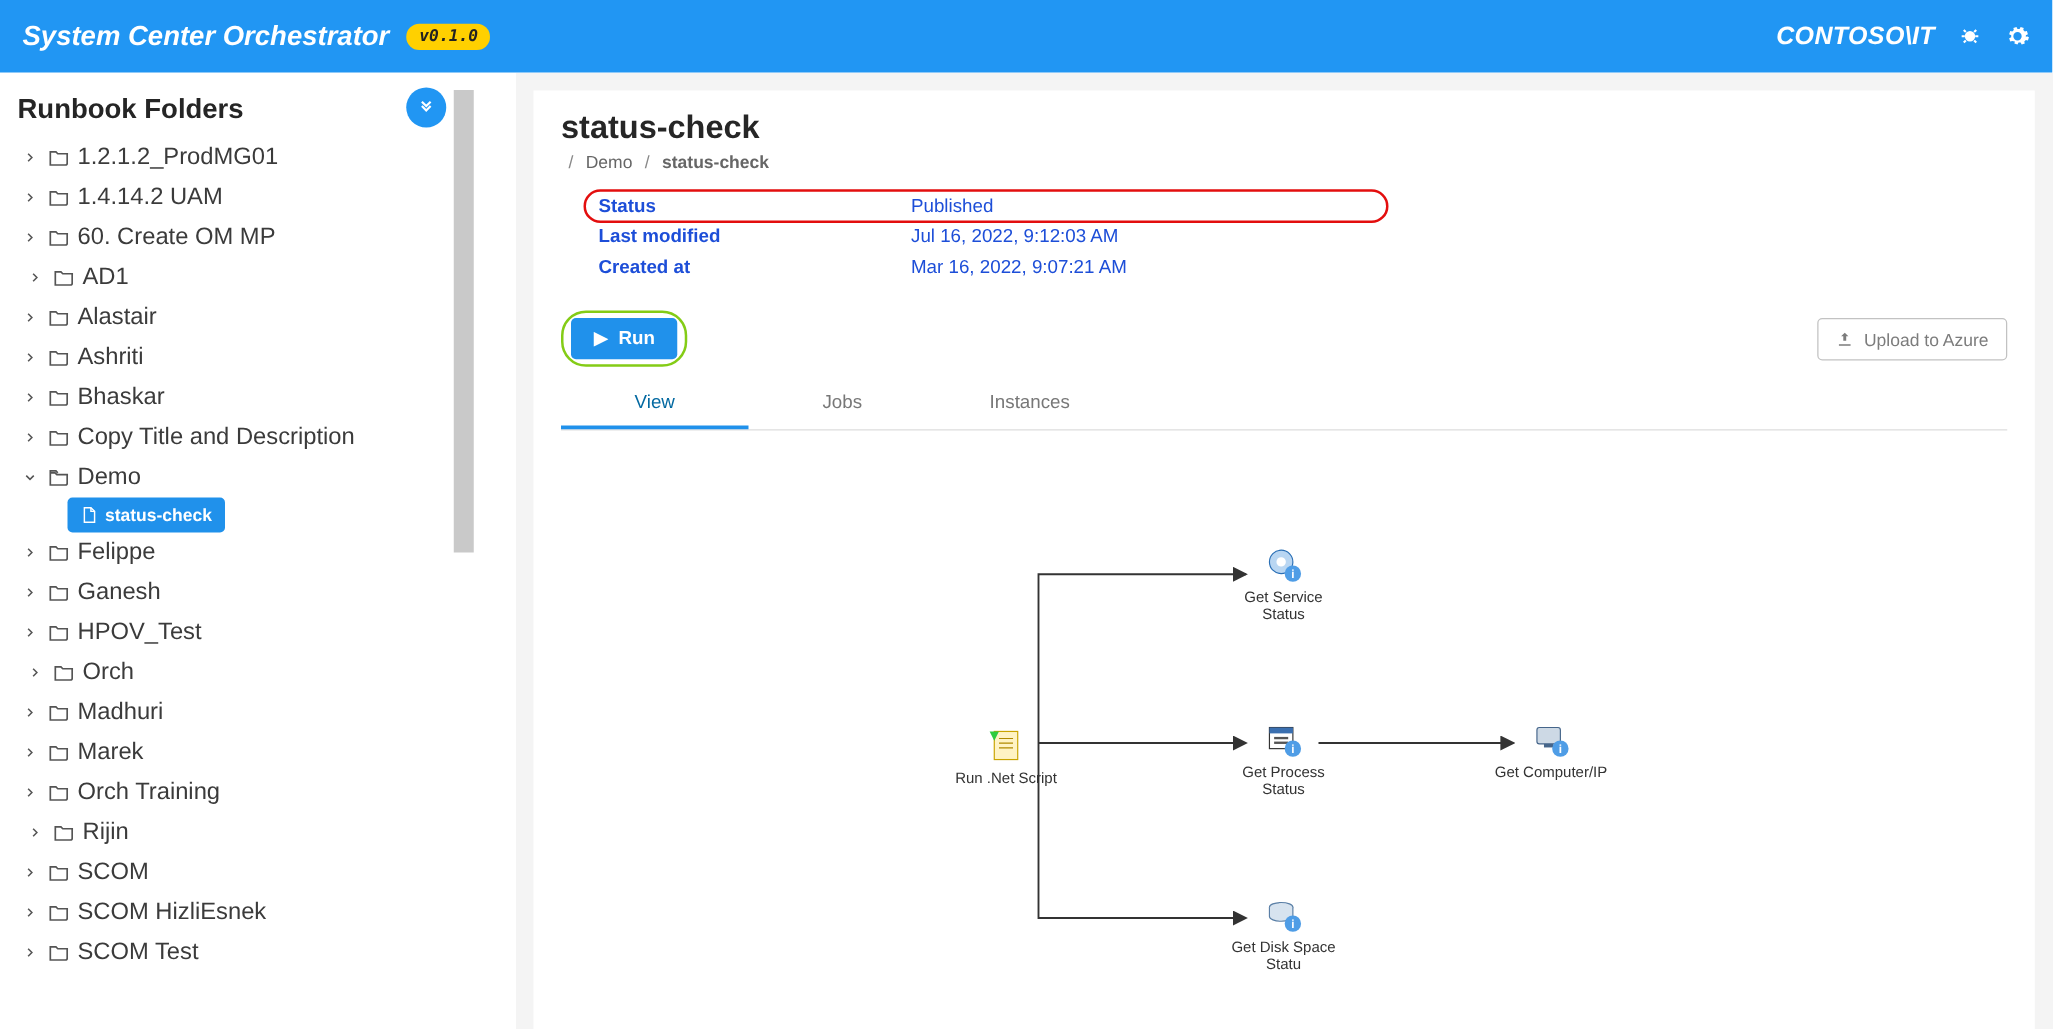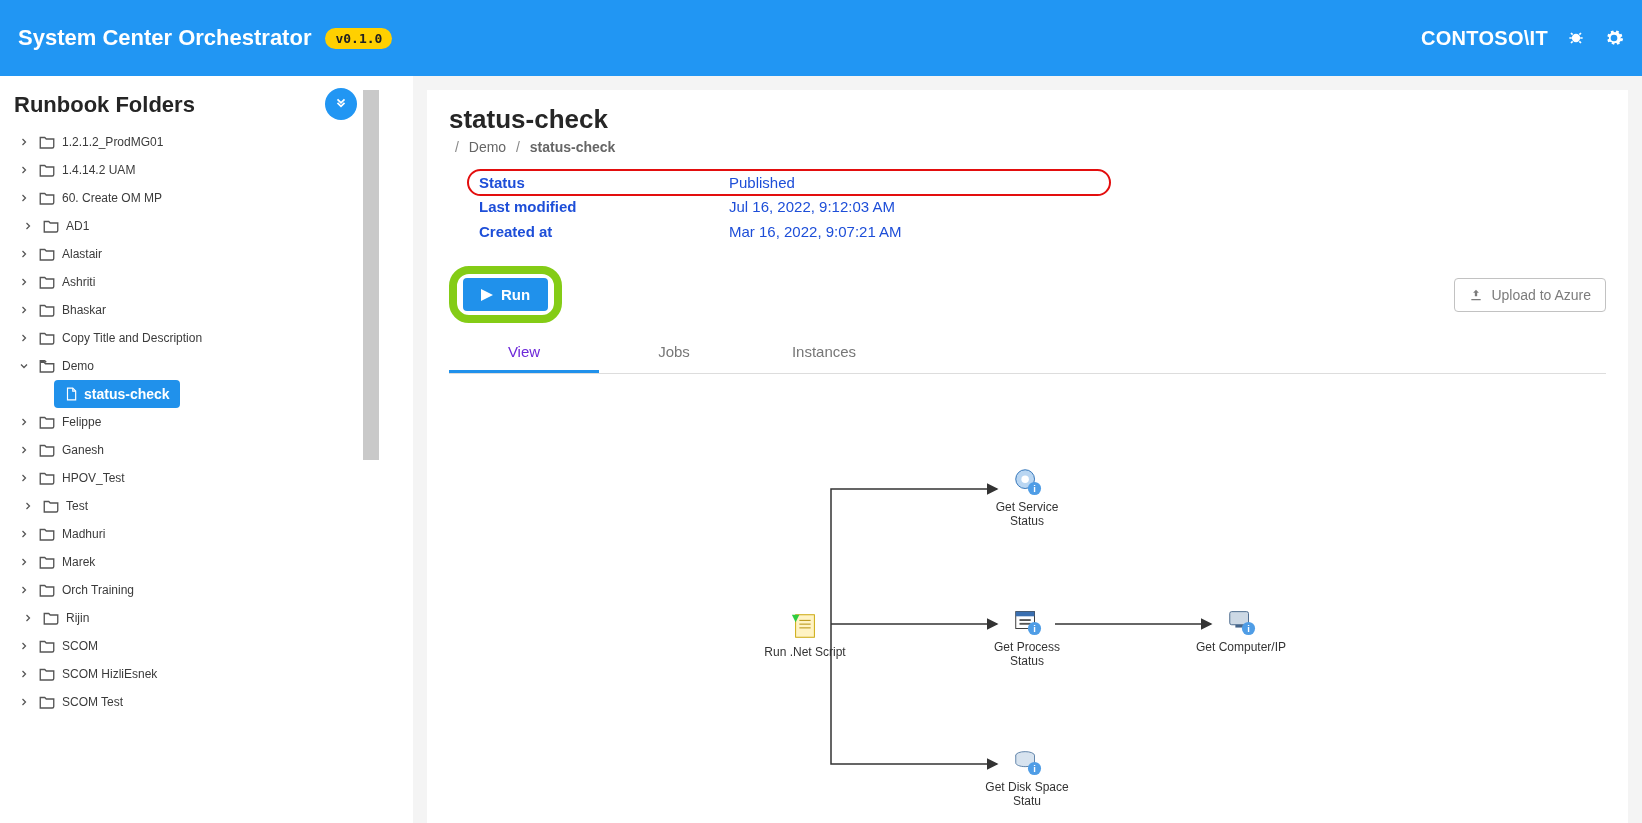--- a/index.html
+++ b/index.html
@@ -1,35 +1,35 @@
 <!DOCTYPE html>
 <html><head>
 <meta charset="utf-8">
 <style>
   * { box-sizing: border-box; margin: 0; padding: 0; font-family: "Segoe UI", Arial, sans-serif; }
   body { background: #fff; overflow: hidden; }
 
   
-  .topbar { background: #2196f3; color: #fff; height: 76px; display:flex; align-items:center; padding: 0 18px; justify-content: space-between; }
+  .topbar { background: #2196f3; color: #fff; height: 58px; display:flex; align-items:center; padding: 0 18px; justify-content: space-between; font-style: italic; }
   .topbar-left { display:flex; align-items:center; gap:14px; }
   .app-title { font-size: 22px; font-weight: 600; }
   .version-pill { background:#ffd000; color:#222; font-family: "Consolas", monospace; font-size:13px; font-weight:600; padding:3px 10px; border-radius: 12px; }
   .topbar-right { display:flex; align-items:center; gap:18px; }
   .tenant { font-size:20px; font-weight:700; letter-spacing:0.3px; }
   .topbar-icon { width:20px; height:20px; cursor:pointer; }
 
   
   .shell { display:flex; height: calc(100vh - 58px); gap: 28px; }
   .sidebar { width: 385px; border-right: none; position:relative; padding: 14px 0 0 12px; overflow-y:auto; }
   .sidebar-inner { padding-right: 24px; }
   .sidebar-scrollbar { position:absolute; right:6px; top:14px; width:16px; height: 370px; background:#c9c9c9; border-radius:0; }
   .sidebar-title { font-size:22px; font-weight:700; color:#252525; margin:2px 0 10px 2px;}
   .collapse-fab { position:absolute; right:28px; top:12px; background:#2196f3; width:32px; height:32px; border-radius:50%; display:flex; align-items:center; justify-content:center; cursor:pointer; color:#fff; }
 
-  .tree-item { display:flex; align-items:center; gap:6px; padding:5px 4px; font-size:12px; color:#3b3b3b; cursor:pointer; }
+  .tree-item { display:flex; align-items:center; gap:6px; padding:5px 4px; font-size:19px; color:#3b3b3b; cursor:pointer; }
   .tree-item .chev { width:16px; color:#555; display:flex; align-items:center; justify-content:center;}
   .tree-item .folder-icon { width:18px; height:18px; }
   .tree-children { padding-left: 42px; }
   .file-chip { display:inline-flex; align-items:center; gap:6px; background:#2091eb; color:#fff; font-weight:700; font-size:14px; padding:6px 10px; border-radius:4px; }
   .indent-extra { padding-left:8px; }
   .folder-label { white-space:nowrap; }
 
   
   .main { flex:1; background:#f4f4f4; overflow-y:auto; }
   .card { background:#fff; margin:14px; padding: 14px 22px 0 22px; min-height: 760px; position:relative;}
@@ -39,27 +39,27 @@
   .breadcrumb .sep { margin:0 6px; color:#888;}
   .breadcrumb .current { color:#666; font-weight:600;}
 
   .meta-table { margin: 16px 20px 22px 20px; width: 640px; border-collapse: collapse; }
   .meta-table td { padding: 4px 0; font-size:15px; color:#1d4ed8;}
   .meta-table td:first-child { font-weight:700; width:260px; padding-left:10px;}
   .highlight-row { outline: 2px solid #e30e0e; border-radius: 14px; }
   .highlight-row td { padding-top:3px; padding-bottom:3px; }
 
   .action-row { display:flex; align-items:center; justify-content:space-between; margin: 6px 0 10px 0;}
-  .run-wrap { display:inline-flex; padding:4px 6px; border:8px solid #84cc16; border-radius:20px; }
+  .run-wrap { display:inline-flex; padding:4px 6px; border:2px solid #84cc16; border-radius:20px; }
   .run-btn { background:#2091eb; color:#fff; border:none; border-radius:4px; padding:8px 18px; font-size:15px; font-weight:600; display:flex; align-items:center; gap:8px; cursor:pointer;}
   .upload-btn { background:#fff; color:#7c7c7c; border:1px solid #c2c2c2; border-radius:4px; padding:8px 14px; font-size:14px; display:flex; align-items:center; gap:8px; cursor:pointer;}
 
   .tabs { display:flex; border-bottom:1px solid #ddd; margin-top:4px;}
   .tab { padding:10px 18px; font-size:15px; color:#777; cursor:pointer; border-bottom:3px solid transparent; width:150px; text-align:center;}
-  .tab.active { color:#6d28d9; border-bottom-color:#2091eb; }
+  .tab.active { color:#0369a1; border-bottom-color:#2091eb; }
 
   
   .diagram { position:relative; height: 430px; margin-top:20px; }
   .node { position:absolute; width:92px; text-align:center; font-size:12px; color:#333;}
   .node .ico { width:34px; height:34px; margin:0 auto 2px auto; display:flex; align-items:center; justify-content:center;}
   .diagram svg.links { position:absolute; inset:0; width:100%; height:100%; }
 
 </style>
 </head>
 <body>
@@ -233,21 +233,21 @@
         </div>
         <div class="tree-item indent-extra">
           <span class="chev">
             <svg width="12" height="12" viewBox="0 0 24 24" fill="none" stroke="#555" stroke-width="2.5">
               <polyline points="9 6 15 12 9 18"></polyline>
             </svg>
           </span>
           <svg class="folder-icon" viewBox="0 0 24 24" fill="none" stroke="#555" stroke-width="1.8">
             <path d="M3 6h6l2 2h10v10a2 2 0 01-2 2H3V6z"></path>
           </svg>
-          <span class="folder-label">Test</span>
+          <span class="folder-label">Orch</span>
         </div>
         <div class="tree-item">
           <span class="chev">
             <svg width="12" height="12" viewBox="0 0 24 24" fill="none" stroke="#555" stroke-width="2.5">
               <polyline points="9 6 15 12 9 18"></polyline>
             </svg>
           </span>
           <svg class="folder-icon" viewBox="0 0 24 24" fill="none" stroke="#555" stroke-width="1.8">
             <path d="M3 6h6l2 2h10v10a2 2 0 01-2 2H3V6z"></path>
           </svg>

